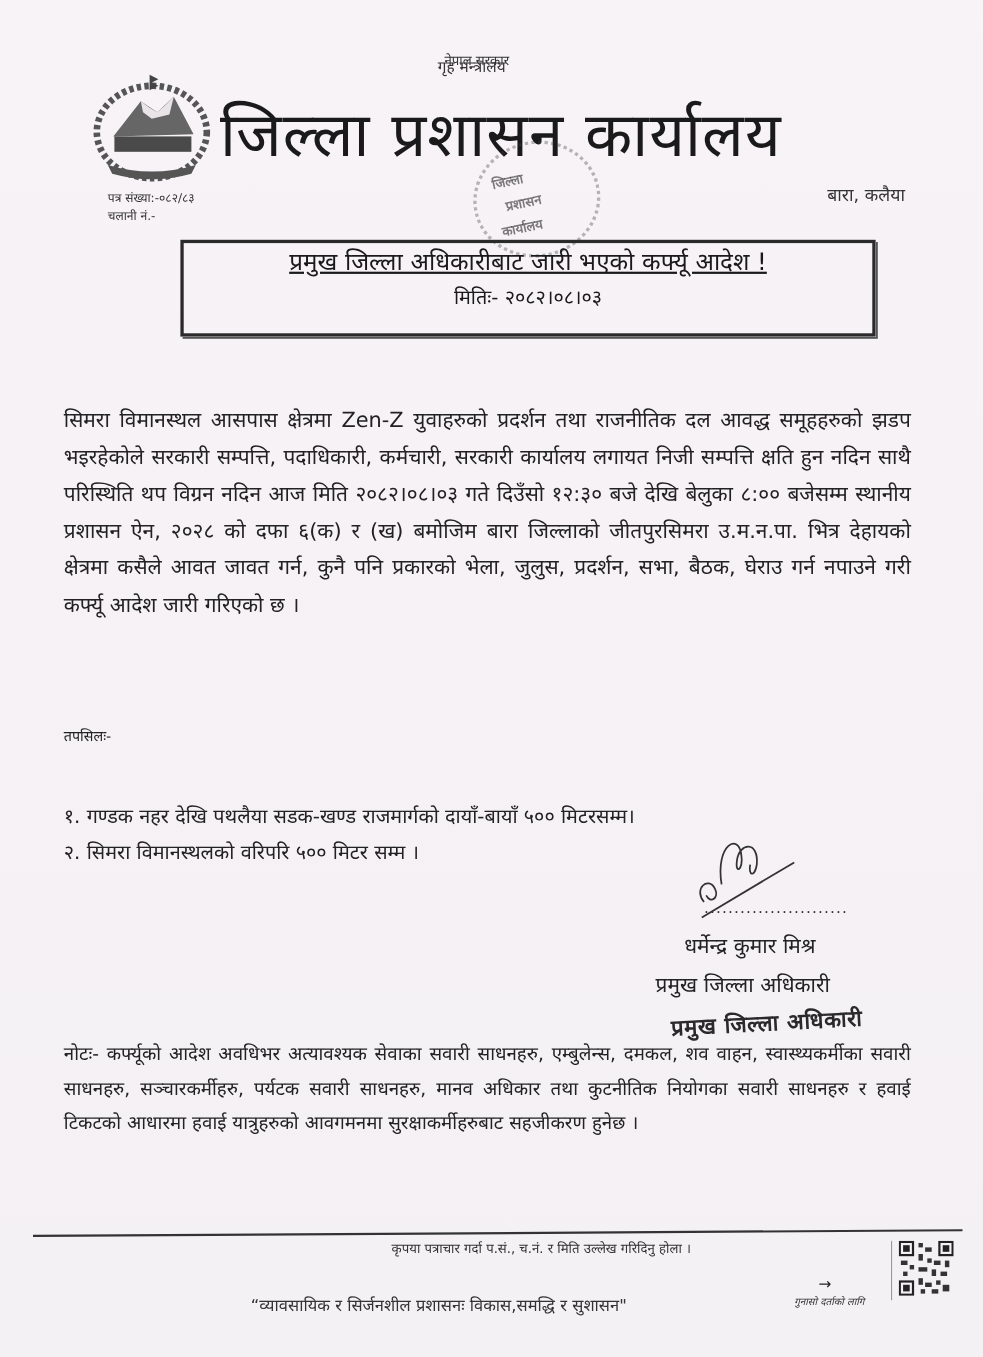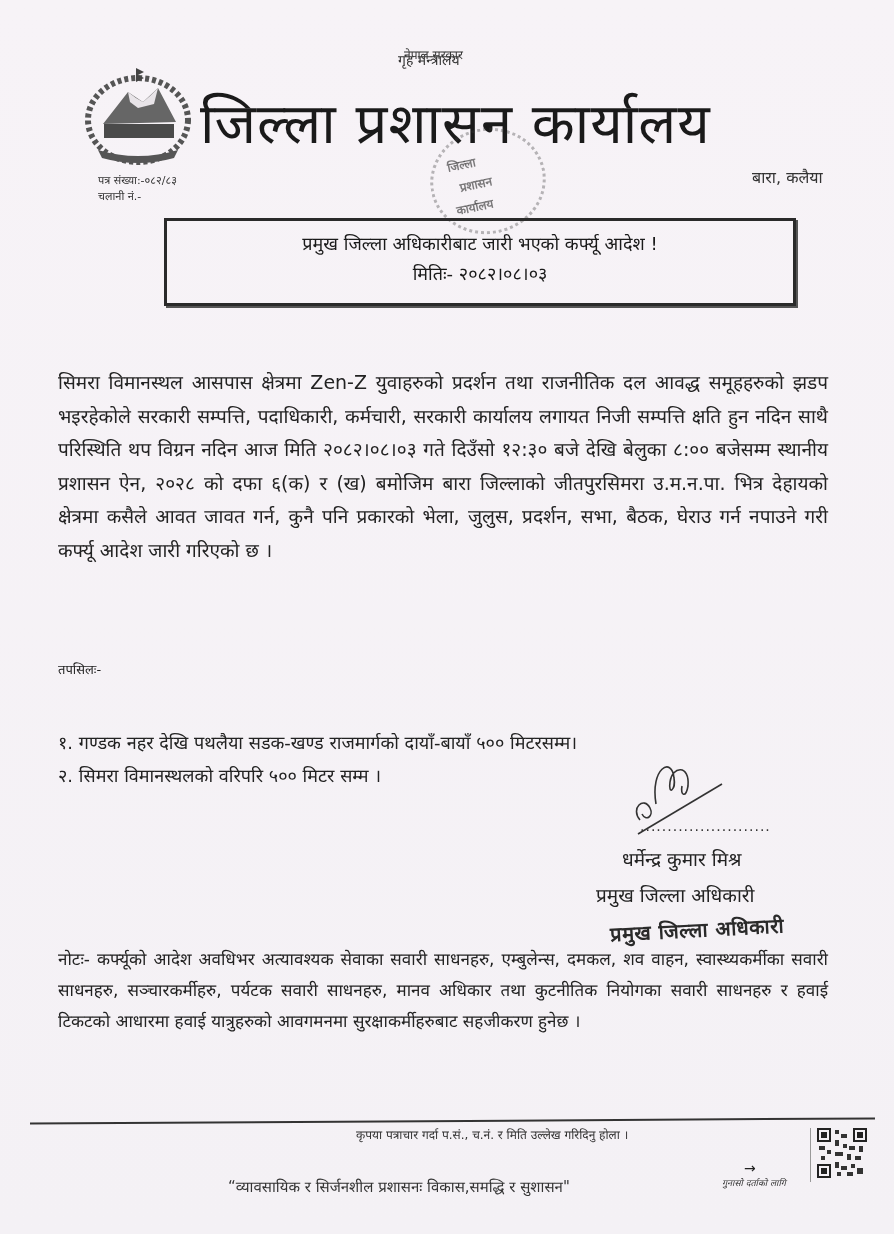--- a/index.html
+++ b/index.html
@@ -32,21 +32,21 @@
       transform: rotate(-12deg);
     }
     .stamp span { position:absolute; font-size:12px; color: rgba(40,40,40,0.6); font-weight:bold; }
 
     
     .title-box {
       position: absolute; left: 164px; top: 218px; width: 626px; height: 82px;
       border: 3px solid #2a2a2a; box-shadow: 2px 2px 0 #555;
       text-align: center;
     }
-    .title-main { margin-top: 10px; font-size: 18px; color:#1a1a1a; }
+    .title-main { font-size: 22px; color:#1a1a1a;text-decoration:underline; }
     .title-date { margin-top: 6px; font-size: 18px; color:#1a1a1a; }
 
     
     .body-para {
       position: absolute; left: 58px; top: 366px; width: 770px;
       font-size: 19px; line-height: 33.5px; text-align: justify; color:#222;
     }
     .tapasil { position: absolute; left: 58px; top: 660px; font-size: 13px; color:#222; }
     .list { position: absolute; left: 58px; top: 726px; width: 800px; font-size: 18px; line-height: 33px; color:#222; list-style: none; padding:0; margin:0; }
 

